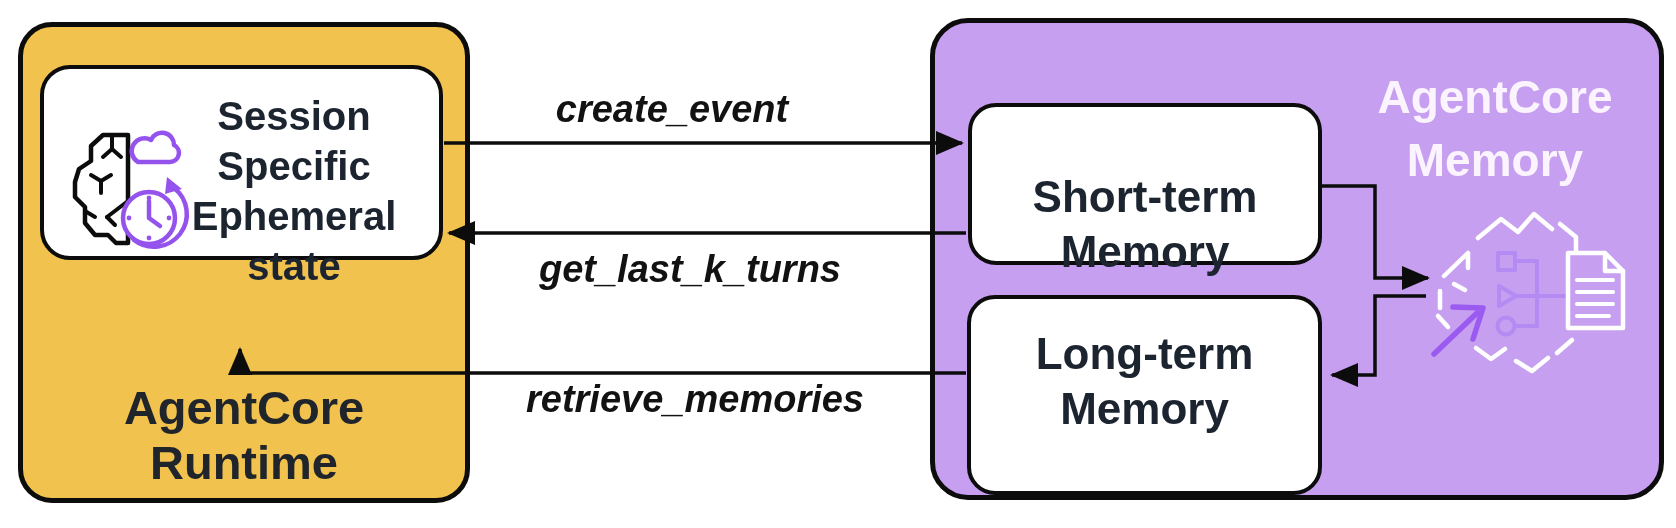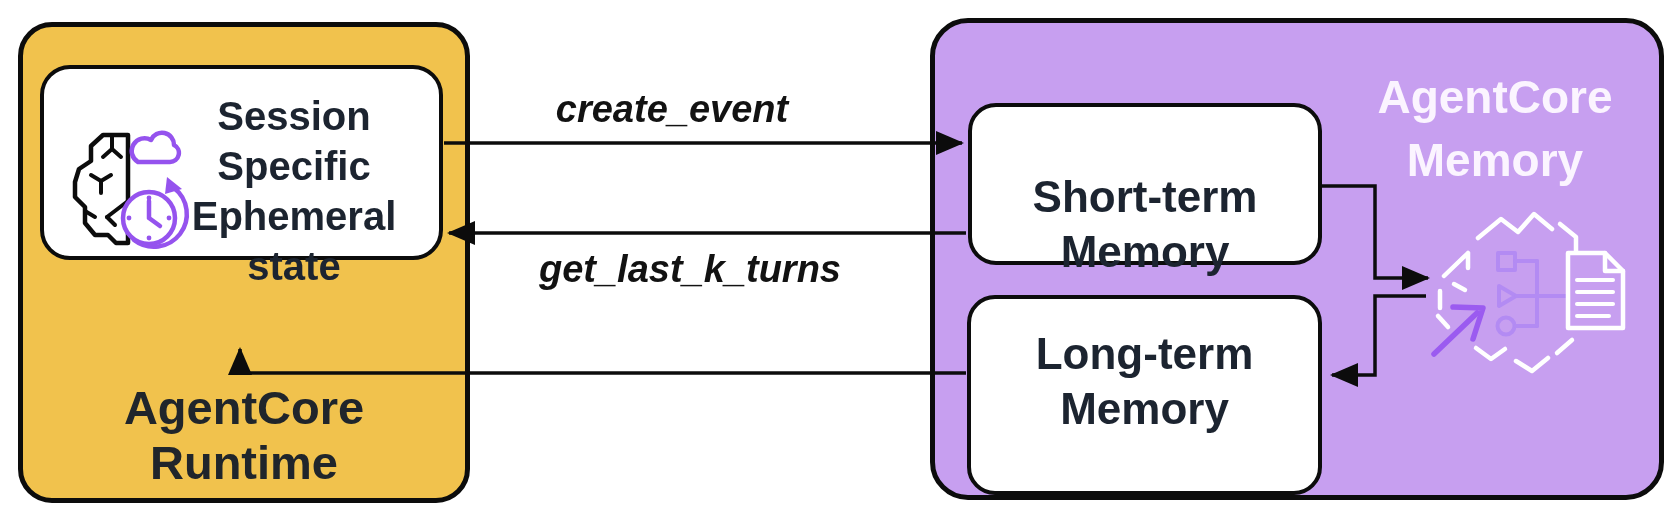--- a/index.html
+++ b/index.html
@@ -151,14 +151,15 @@
       <path d="M444 143 H962" marker-end="url(#ah)"></path>
       <path d="M966 233 H449" marker-end="url(#ah)"></path>
       <path d="M966 373 H240 V349" marker-end="url(#ah)"></path>
       <path d="M1320 186 H1375 V278 H1428" marker-end="url(#ah)"></path>
       <path d="M1426 296 H1375 V375 H1332" marker-end="url(#ah)"></path>
     </g>
   </svg>
 
   <div class="arrow-label label--create">create_event</div>
   <div class="arrow-label label--getlast">get_last_k_turns</div>
+  <div class="arrow-label label--retrieve">retrieve_memories</div>
 
 </div>
 
 </body></html>

